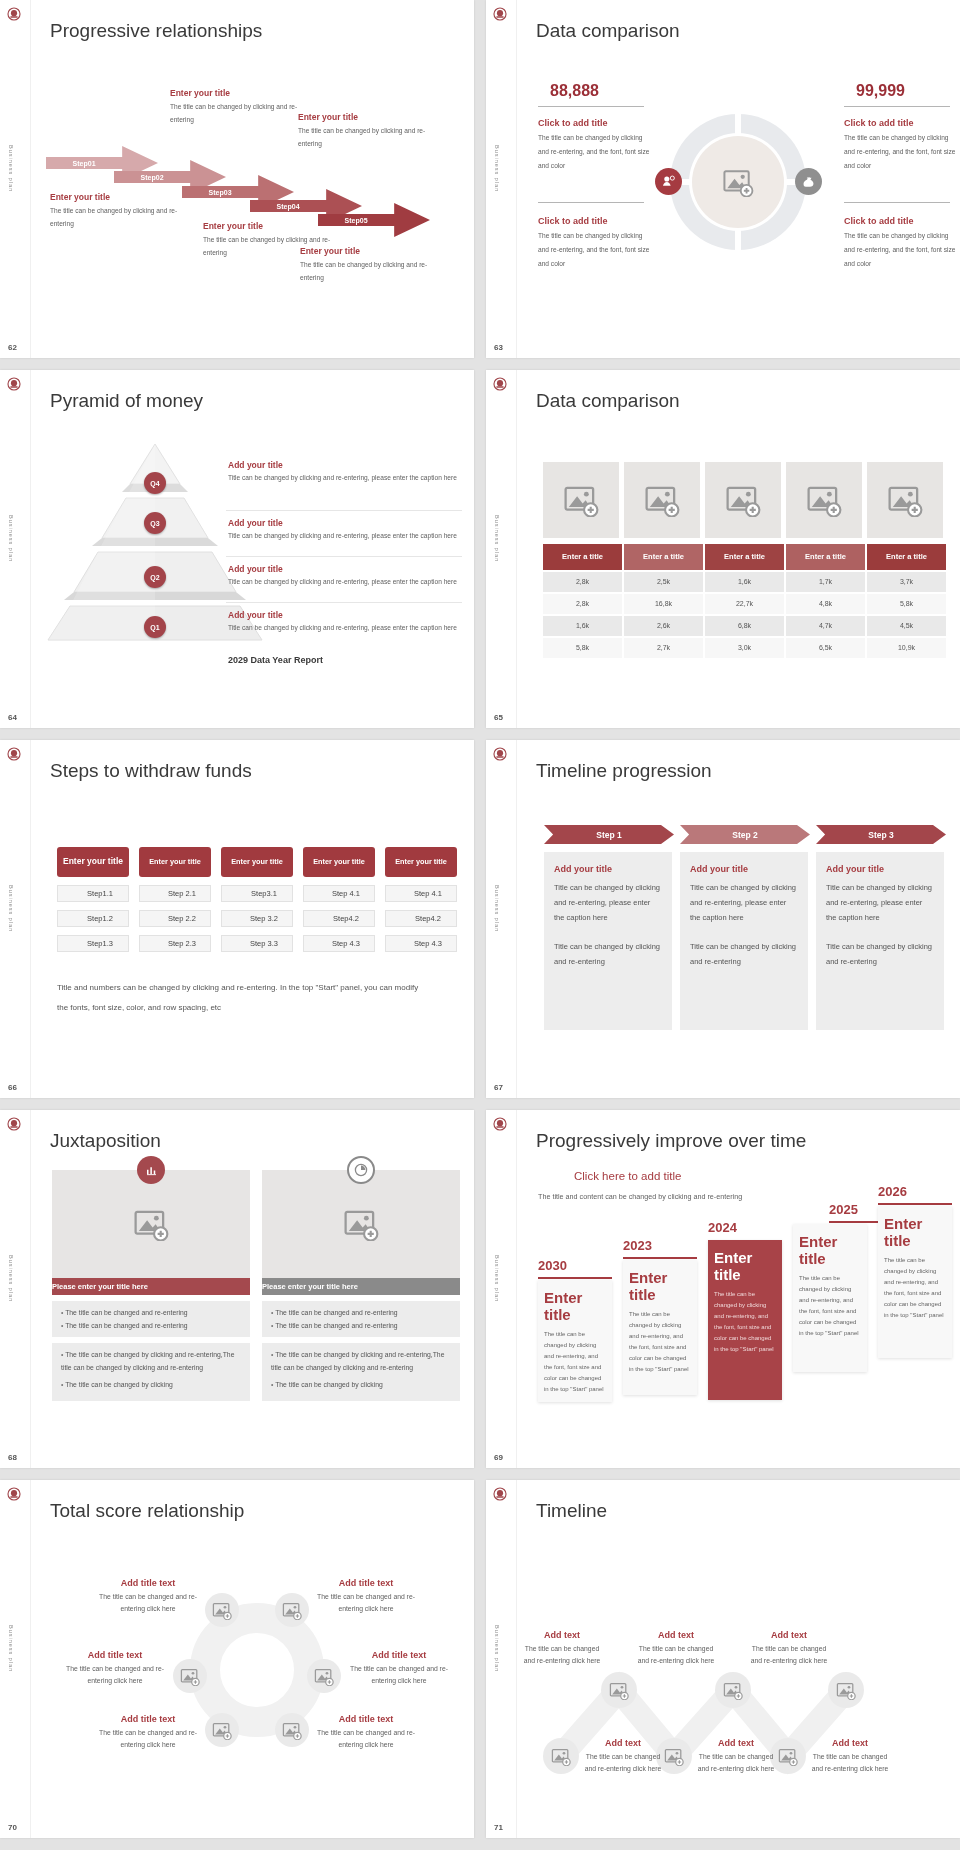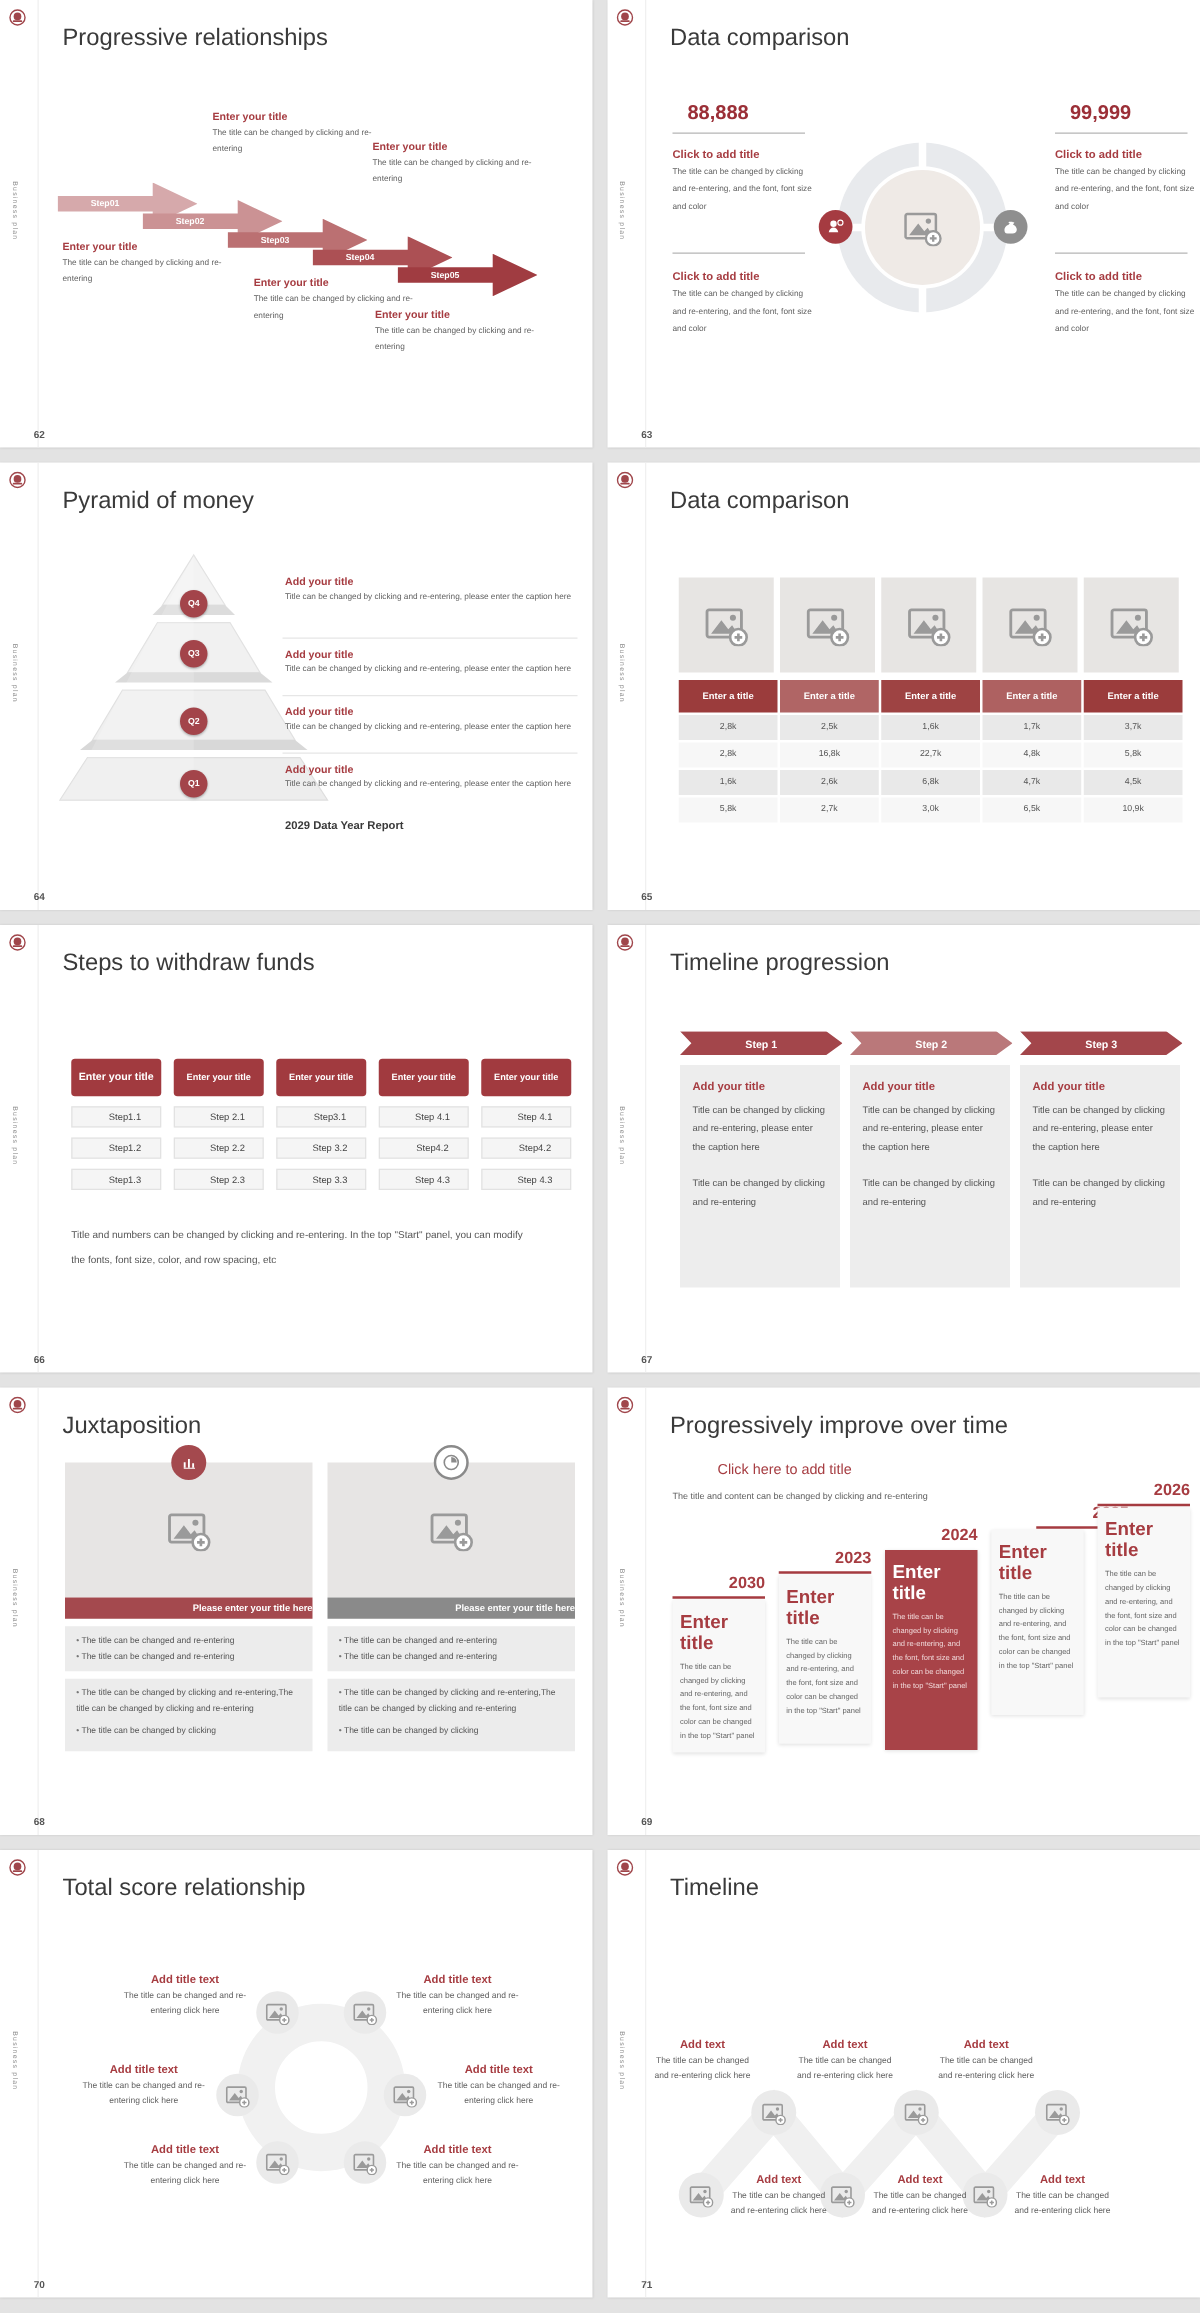--- a/index.html
+++ b/index.html
@@ -2,21 +2,21 @@
 <html><head>
 <meta charset="utf-8">
 <style>
   html,body{margin:0;padding:0;}
   body{width:960px;height:1850px;background:#e3e3e3;font-family:"Liberation Sans",sans-serif;-webkit-font-smoothing:antialiased;}
   .grid{display:grid;grid-template-columns:474px 474px;grid-auto-rows:358px;column-gap:12px;row-gap:12px;}
   .slide{position:relative;background:#fff;overflow:hidden;box-shadow:0 0 2px rgba(0,0,0,.12);}
   .edge{position:absolute;left:30px;top:0;bottom:0;width:1px;background:#f0f0f0;}
   .logo{position:absolute;left:7px;top:7px;width:14px;height:14px;}
   .vtext{position:absolute;left:8px;top:145px;writing-mode:vertical-rl;font-size:5.5px;color:#8a8a8a;letter-spacing:1px;}
-  .pagenum{position:absolute;left:8px;bottom:6px;font-size:8px;font-weight:bold;color:#555;margin-left:19px;}
+  .pagenum{position:absolute;left:8px;bottom:6px;font-size:8px;font-weight:bold;color:#555;}
   .stitle{position:absolute;left:50px;top:20px;margin:0;font-size:19px;color:#3a3a3a;font-weight:400;}
   .abs{position:absolute;}
   .rh{color:#a63c41;font-weight:normal;margin-left:36px;}
   .gb{color:#5f5f5f;}
   
   .tb{position:absolute;}
   .tb h4{margin:0;font-size:8.5px;color:#a63c41;}
   .tb p{margin:3px 0 0;font-size:6.6px;line-height:1.95;color:#5f5f5f;}
   
   .arr62{position:absolute;height:34px;width:112px;clip-path:polygon(0 32%,68% 32%,68% 0,100% 50%,68% 100%,68% 68%,0 68%);display:flex;align-items:center;}
@@ -47,26 +47,26 @@
   
   .arr67{position:absolute;top:85px;width:130px;height:19px;clip-path:polygon(0 0,90% 0,100% 50%,90% 100%,0 100%,7% 50%);color:#fff;font-size:8.5px;font-weight:bold;display:flex;align-items:center;justify-content:center;}
   .pan67{position:absolute;top:112px;width:128px;height:178px;background:#ededed;box-sizing:border-box;padding:12px 10px;}
   .pan67 h4{margin:0;font-size:9px;color:#a63c41;}
   .pan67 p{margin:6px 0 0;font-size:7.5px;line-height:2;color:#555;}
   .pan67 p.p2{margin-top:14px;}
   
   .card68{position:absolute;top:46px;width:198px;}
   .cicon{position:absolute;left:85px;top:0;width:28px;height:28px;border-radius:50%;display:flex;align-items:center;justify-content:center;z-index:2;}
   .cimg{position:absolute;top:14px;left:0;right:0;height:108px;background:#e7e5e4;display:flex;align-items:center;justify-content:center;}
-  .cbar{position:absolute;top:122px;left:0;right:0;height:17px;line-height:17px;text-align:right;color:#fff;font-size:7.5px;font-weight:bold;}
+  .cbar{position:absolute;top:122px;left:0;right:0;height:17px;line-height:17px;text-align:left;color:#fff;font-size:7.5px;font-weight:bold;}
   .cbox{position:absolute;left:0;right:0;background:#ececec;padding:5px 9px;box-sizing:border-box;}
   .cbox .bl{font-size:6.8px;line-height:1.95;color:#555;}
   .cbox .bl:before{content:"•  ";color:#777;}
   
-  .yr69{position:absolute;width:74px;text-align:right;}
+  .yr69{position:absolute;width:74px;}
   .yr69 .yl{margin:0;font-size:13px;font-weight:bold;color:#a63c41;}
   .yr69 .ul{height:2px;background:#a63c41;margin-top:4px;}
   .card69{position:absolute;width:74px;background:#f8f8f8;box-shadow:0 1px 3px rgba(0,0,0,.12);box-sizing:border-box;padding:9px 6px;}
   .card69 h5{margin:0;font-size:15px;color:#a63c41;}
   .card69 p{margin:6px 0 0;font-size:6px;line-height:1.85;color:#666;}
   .card69.hot{background:#a84348;}
   .card69.hot h5{color:#fff;}
   .card69.hot p{color:#f0d8d9;}
   
   .pcirc{position:absolute;border-radius:50%;background:#eaeaea;display:flex;align-items:center;justify-content:center;}

